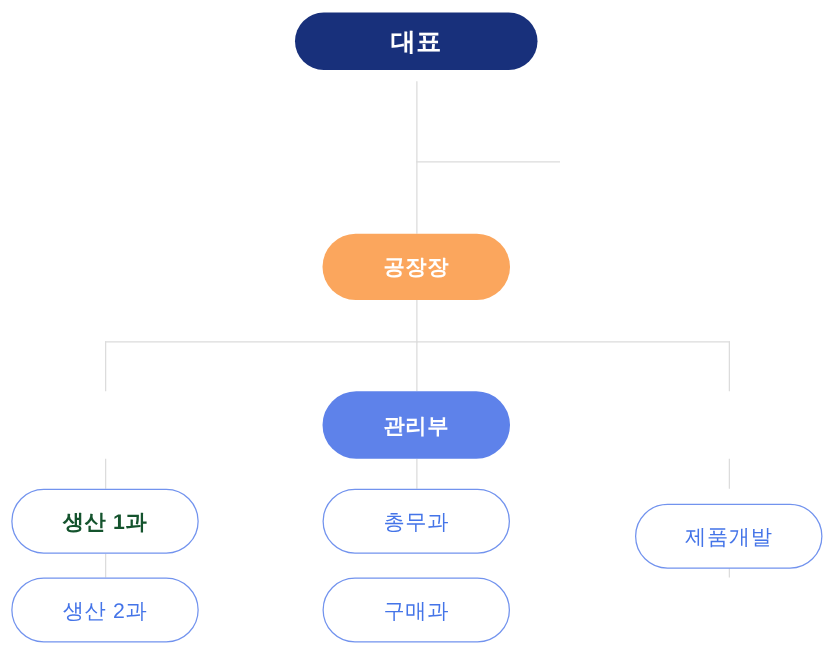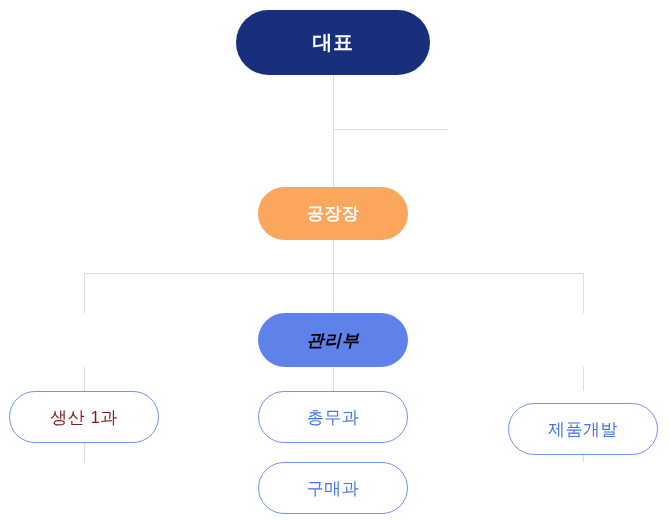--- a/index.html
+++ b/index.html
@@ -23,21 +23,21 @@
     letter-spacing: 0.5px;
     box-sizing: border-box;
     z-index: 2;
   }
   .node.outline {
     background: #ffffff;
     border: 1px solid #7293ee;
     font-weight: 500;
   }
   
-  .n-ceo      { left: 236px; top: 10px;  width: 194px; height: 65px; font-size: 20px; }
+  .n-ceo      { left: 236px; top: 10px;  width: 194px; height: 46px; font-size: 20px; }
   .n-sales    { left: 448px; top: 101px; width: 150px; height: 54px; }
   .n-factory  { left: 258px; top: 187px; width: 150px; height: 53px; }
   .n-prod     { left: 9px;   top: 313px; width: 150px; height: 54px; }
   .n-admin    { left: 258px; top: 313px; width: 150px; height: 54px; }
   .n-tech     { left: 508px; top: 313px; width: 150px; height: 54px; }
   .n-prod1    { left: 9px;   top: 391px; width: 150px; height: 52px; }
   .n-prod2    { left: 9px;   top: 462px; width: 150px; height: 52px; }
   .n-general  { left: 258px; top: 391px; width: 150px; height: 52px; }
   .n-purchase { left: 258px; top: 462px; width: 150px; height: 52px; }
   .n-dev      { left: 508px; top: 391px; width: 150px; height: 52px; margin-top: 12px; }
@@ -65,25 +65,26 @@
   <div class="line" style="left:583px; top:367px; width:1px;   height:24px;"></div>
   <div class="line" style="left:84px;  top:443px; width:1px;   height:19px;"></div>
   <div class="line" style="left:583px; top:443px; width:1px;   height:19px;"></div>
 
   <div class="node n-ceo" style="background-color: rgb(24, 48, 123); color: rgb(255, 255, 255);">대표</div>
 
 
   <div class="node n-factory" style="background-color: rgb(251, 166, 93); color: rgb(255, 255, 255);">공장장</div>
 
 
-  <div class="node n-admin" style="background-color: rgb(94, 130, 234); color: #000000; font-style: italic;">관리부</div>
+  <div class="node n-admin" style="background-color: rgb(94, 130, 234); color: #ffffff;">관리부</div>
 
 
-  <div class="node outline n-prod1" style="color: #7f1d1d; border-color: rgb(114, 147, 238);">생산 1과</div>
+  <div class="node outline n-prod1" style="color: #14532d; border-color: rgb(114, 147, 238); font-weight: bold;">생산 1과</div>
 
+  <div class="node outline n-prod2" style="color: rgb(68, 116, 232); border-color: rgb(114, 147, 238);">생산 2과</div>
 
   <div class="node outline n-general" style="color: rgb(68, 116, 232); border-color: rgb(114, 147, 238);">총무과</div>
 
   <div class="node outline n-purchase" style="color: rgb(68, 116, 232); border-color: rgb(114, 147, 238);">구매과</div>
 
   <div class="node outline n-dev" style="color: rgb(68, 116, 232); border-color: rgb(114, 147, 238);">제품개발</div>
 
 
 </div>
 

